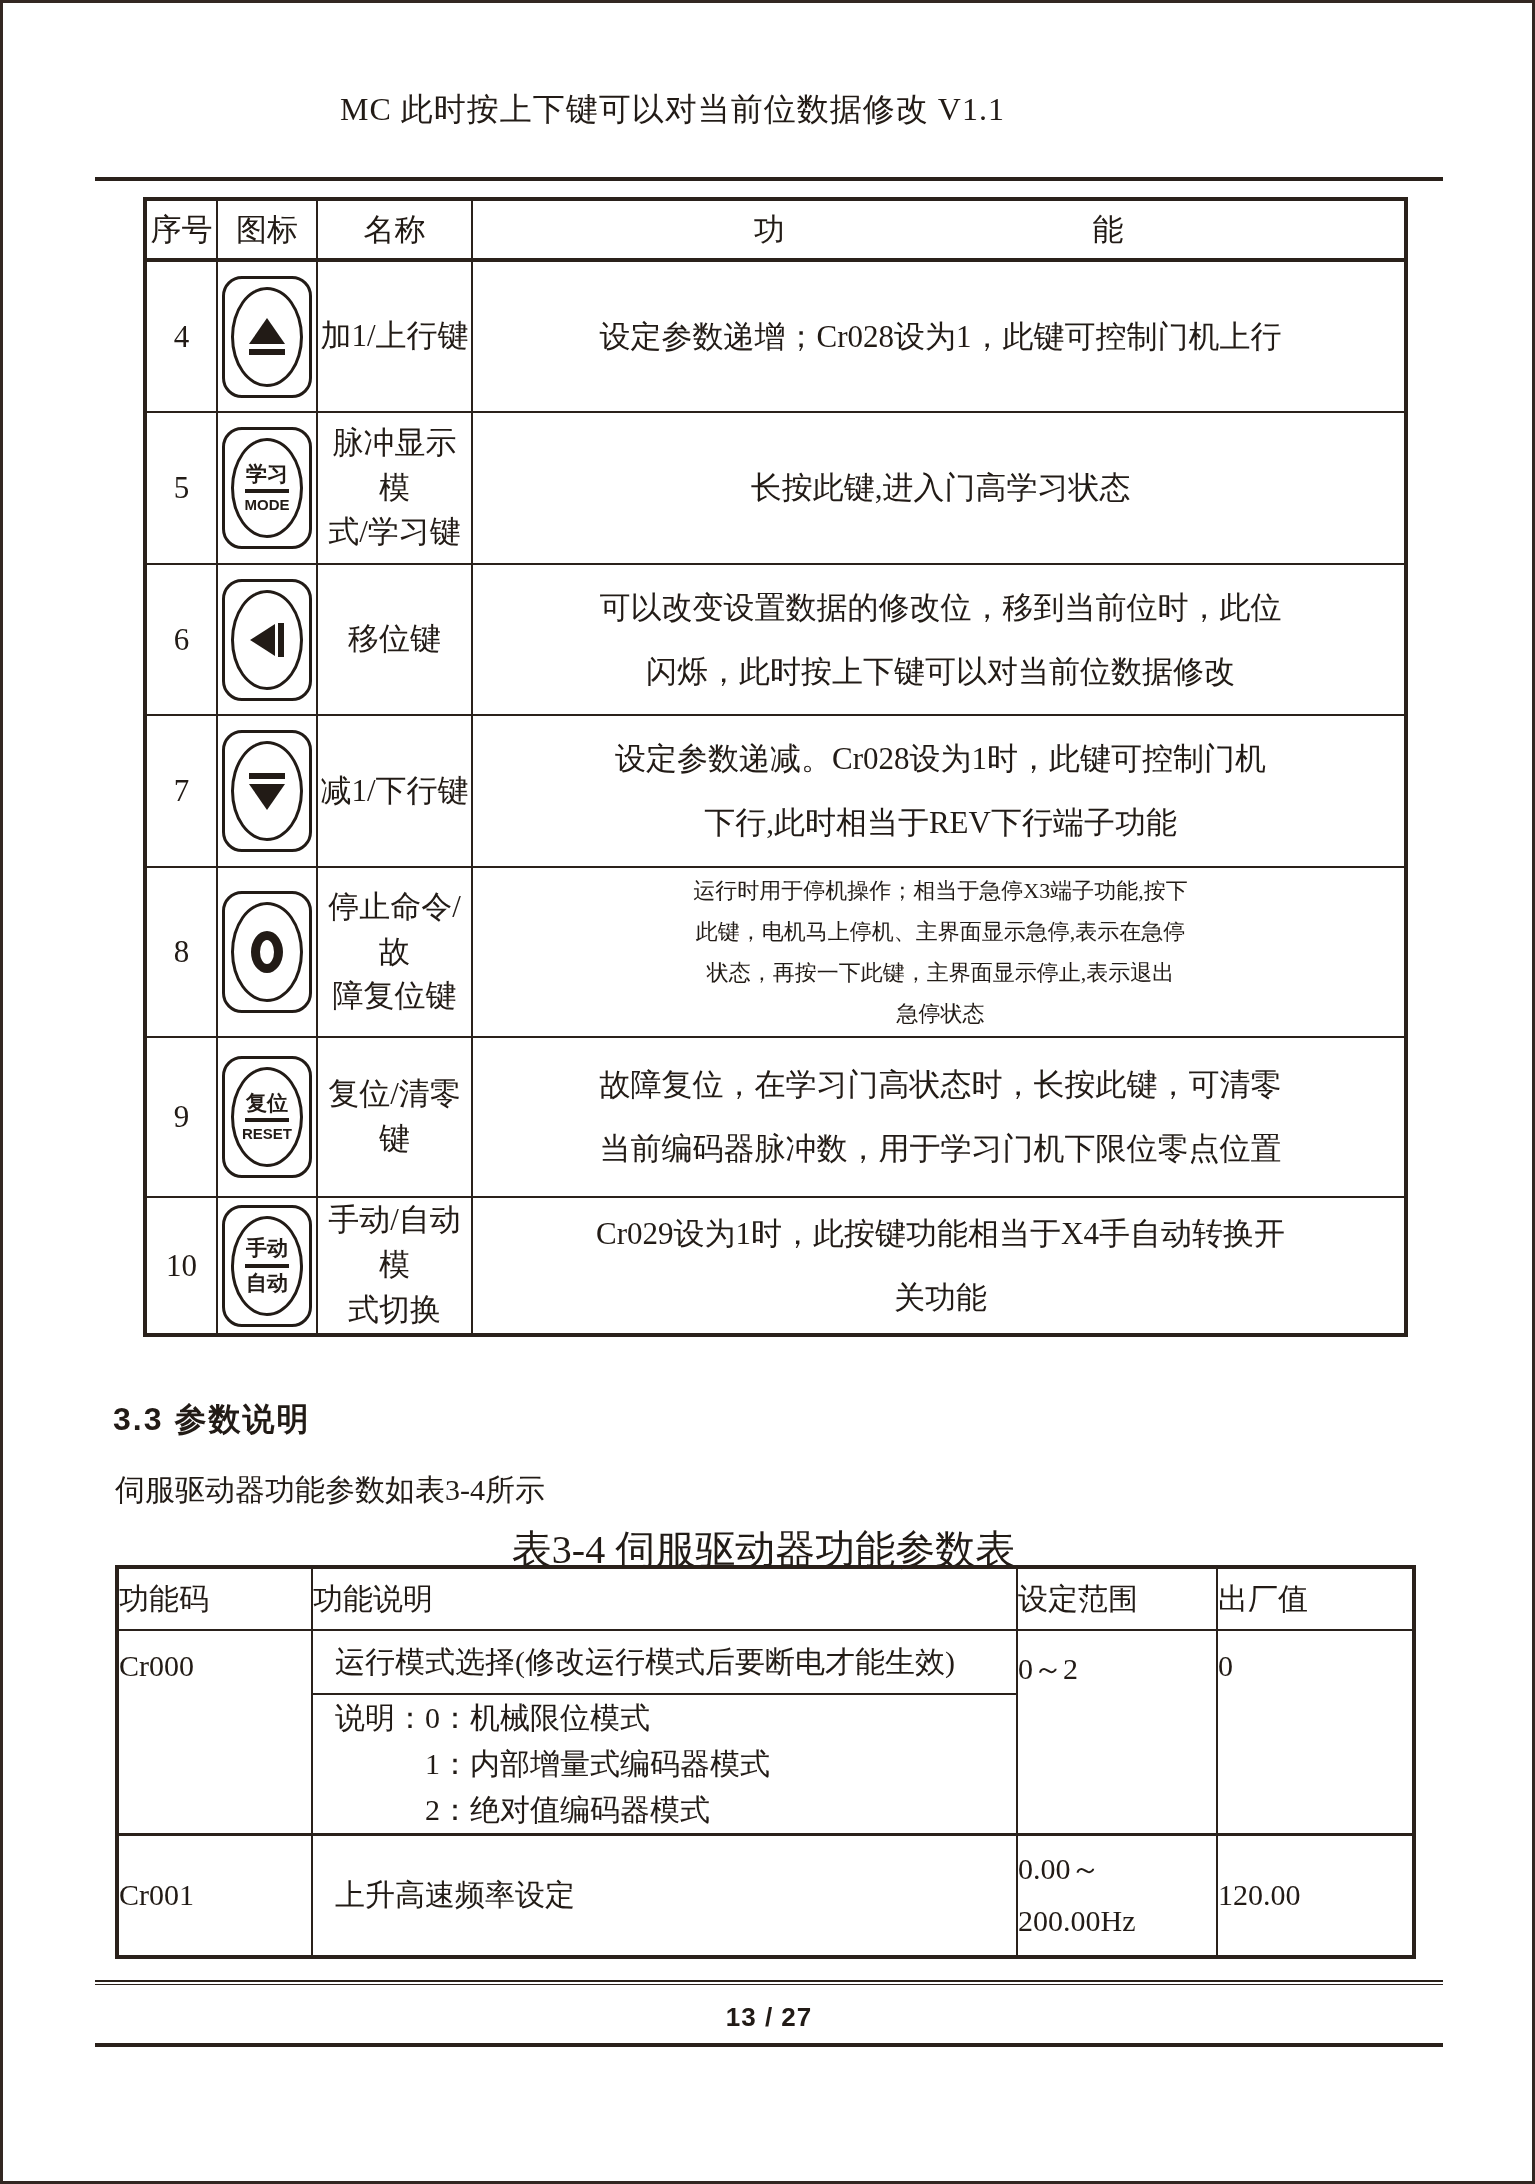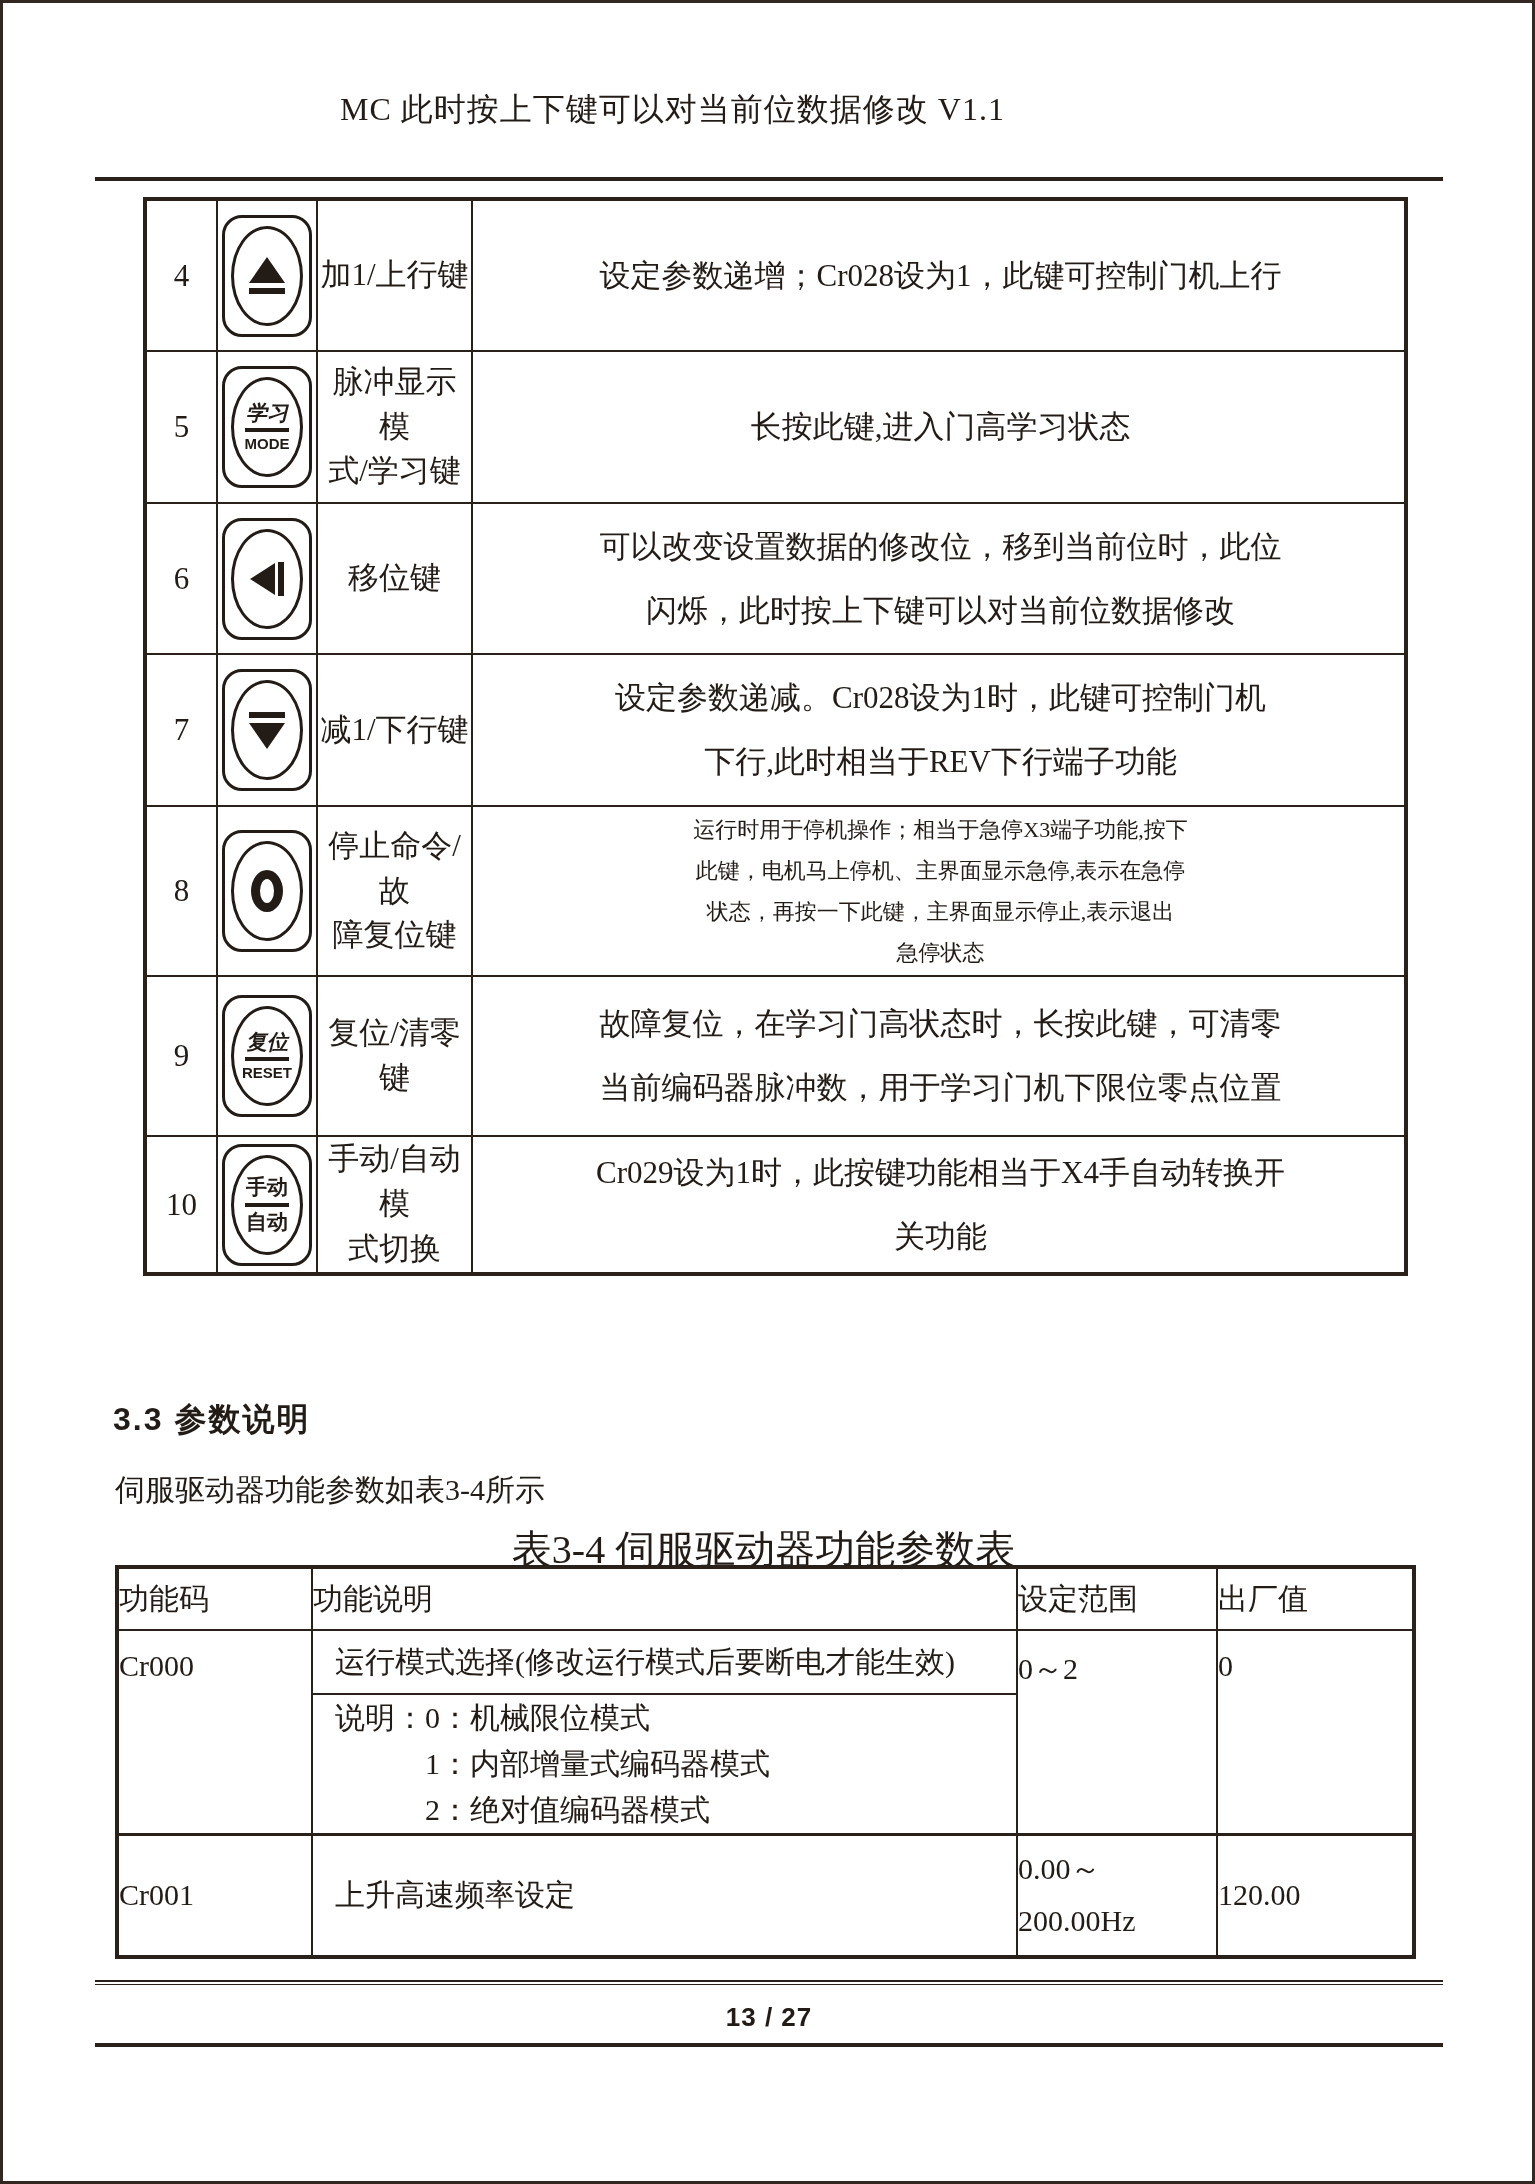--- a/index.html
+++ b/index.html
@@ -56,21 +56,21 @@
   .tri-up{ width:0; height:0; border-left:18px solid transparent; border-right:18px solid transparent; border-bottom:26px solid var(--ink); }
   .tri-down{ width:0; height:0; border-left:18px solid transparent; border-right:18px solid transparent; border-top:26px solid var(--ink); }
   .hbar{ width:36px; height:6px; background:var(--ink); }
   .sym-up .hbar{ margin-top:5px; }
   .sym-down .hbar{ margin-bottom:5px; }
   .sym-left{ display:flex; align-items:center; }
   .tri-left{ width:0; height:0; border-top:16px solid transparent; border-bottom:16px solid transparent; border-right:25px solid var(--ink); }
   .vbar{ width:6px; height:34px; background:var(--ink); margin-left:3px; }
   .ring{ width:32px; height:42px; border:9px solid var(--ink); border-radius:50%; }
   .key-top{ font-size:21px; font-weight:bold; line-height:1.15; white-space:nowrap; }
-  .key-top.slant{ font-style:italic; }
+  .key-top.slant{ }
   .key-div{ width:44px; height:4px; background:var(--ink); margin:3px 0; }
   .key-bottom{ font-family:"Liberation Sans","DejaVu Sans",sans-serif; font-size:15px; font-weight:bold; line-height:1.15; white-space:nowrap;text-align:right; }
   .key-bottom.cjk{ font-family:"Liberation Serif","DejaVu Serif",serif; font-size:21px; }
 
   
   .sec-heading{
     position:absolute; left:113px; top:1398px;
     font-family:"Liberation Sans","DejaVu Sans",sans-serif;
     font-size:32px; font-weight:bold; letter-spacing:2px;
   }
@@ -120,20 +120,26 @@
 <div class="title-rule"></div>
 
 <table class="keys">
   <colgroup>
       <col style="width:72px">
       <col style="width:100px">
       <col style="width:155px">
       <col style="width:934px">
     </colgroup>
   <tbody>
+      <tr class="rh">
+    <th>序号</th>
+    <th>图标</th>
+    <th>名称</th>
+    <th class="col-fn">功 能</th>
+  </tr>
 
   <tr class="r4">
     <td class="no">4</td>
     <td>
       <div class="key-btn">
         <div class="key-oval">
           <div class="sym-up">
             <div class="tri-up"></div>
             <div class="hbar"></div>
           </div>

